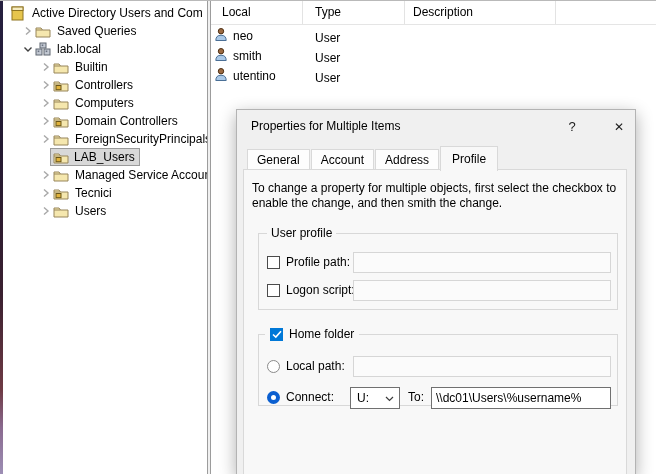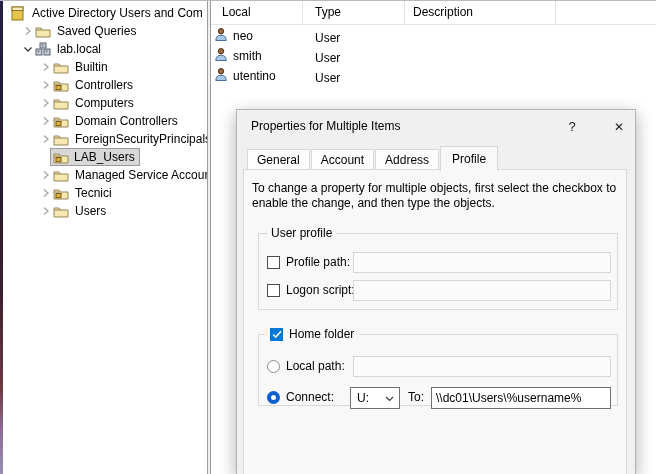--- a/index.html
+++ b/index.html
@@ -308,21 +308,21 @@
     </div>
     <div class="tabs" id="tabs">
         <span class="tab">General</span>
         <span class="tab">Account</span>
         <span class="tab">Address</span>
         <span class="tab active">Profile</span>
       </div>
 
     <div class="tab-page">
       <div class="instr il1">To change a property for multiple objects, first select the checkbox to</div>
-      <div class="instr il2">enable the change, and then type the objects.</div>
+      <div class="instr il2">enable the change, and then smith the change.</div>
 
       <div class="group g1">
         <span class="legend">User profile</span>
         <span class="cbx abs" style="left:8px;top:22px;"></span>
         <span class="flabel" style="left:27px;top:21px;">Profile path:</span>
         <input class="txt" style="left: 94px; top: 18px; width: 258px;" value="">
         <span class="cbx abs" style="left:8px;top:50px;"></span>
         <span class="flabel" style="left:27px;top:49px;">Logon script:</span>
         <input class="txt" style="left: 94px; top: 46px; width: 258px;" value="">
       </div>

